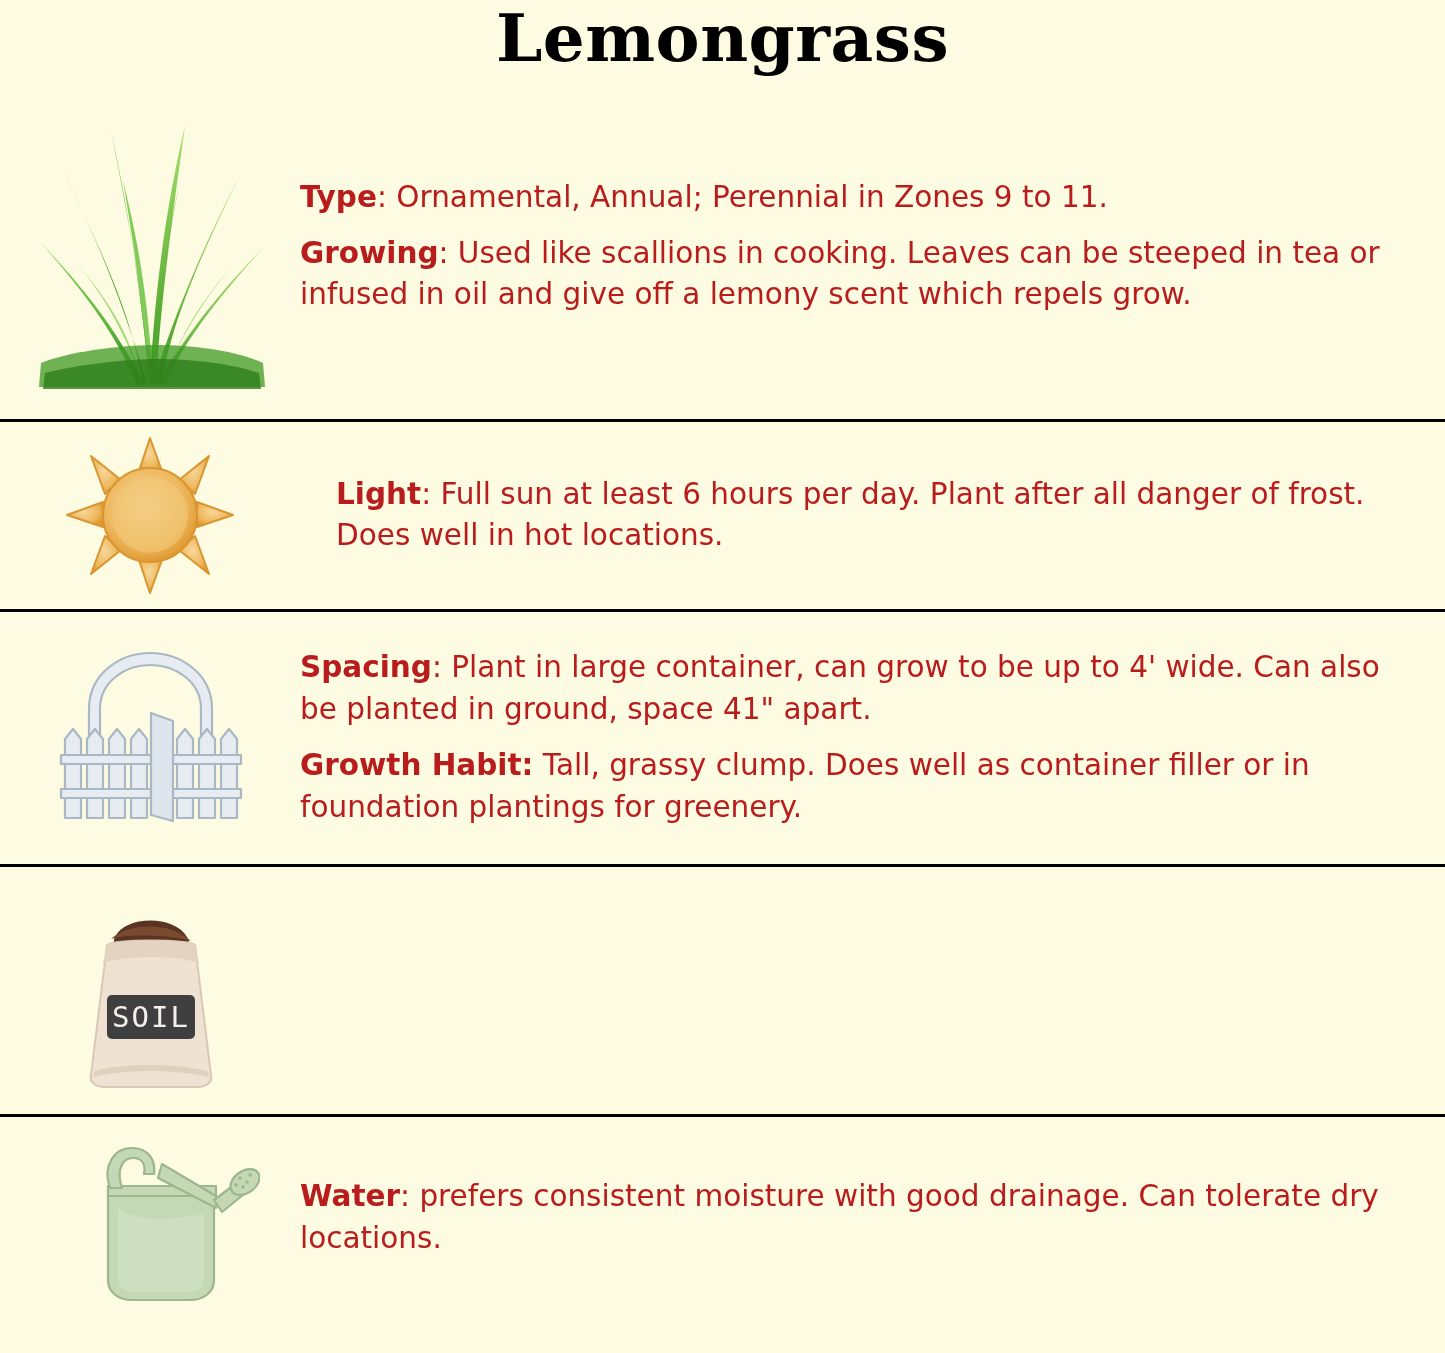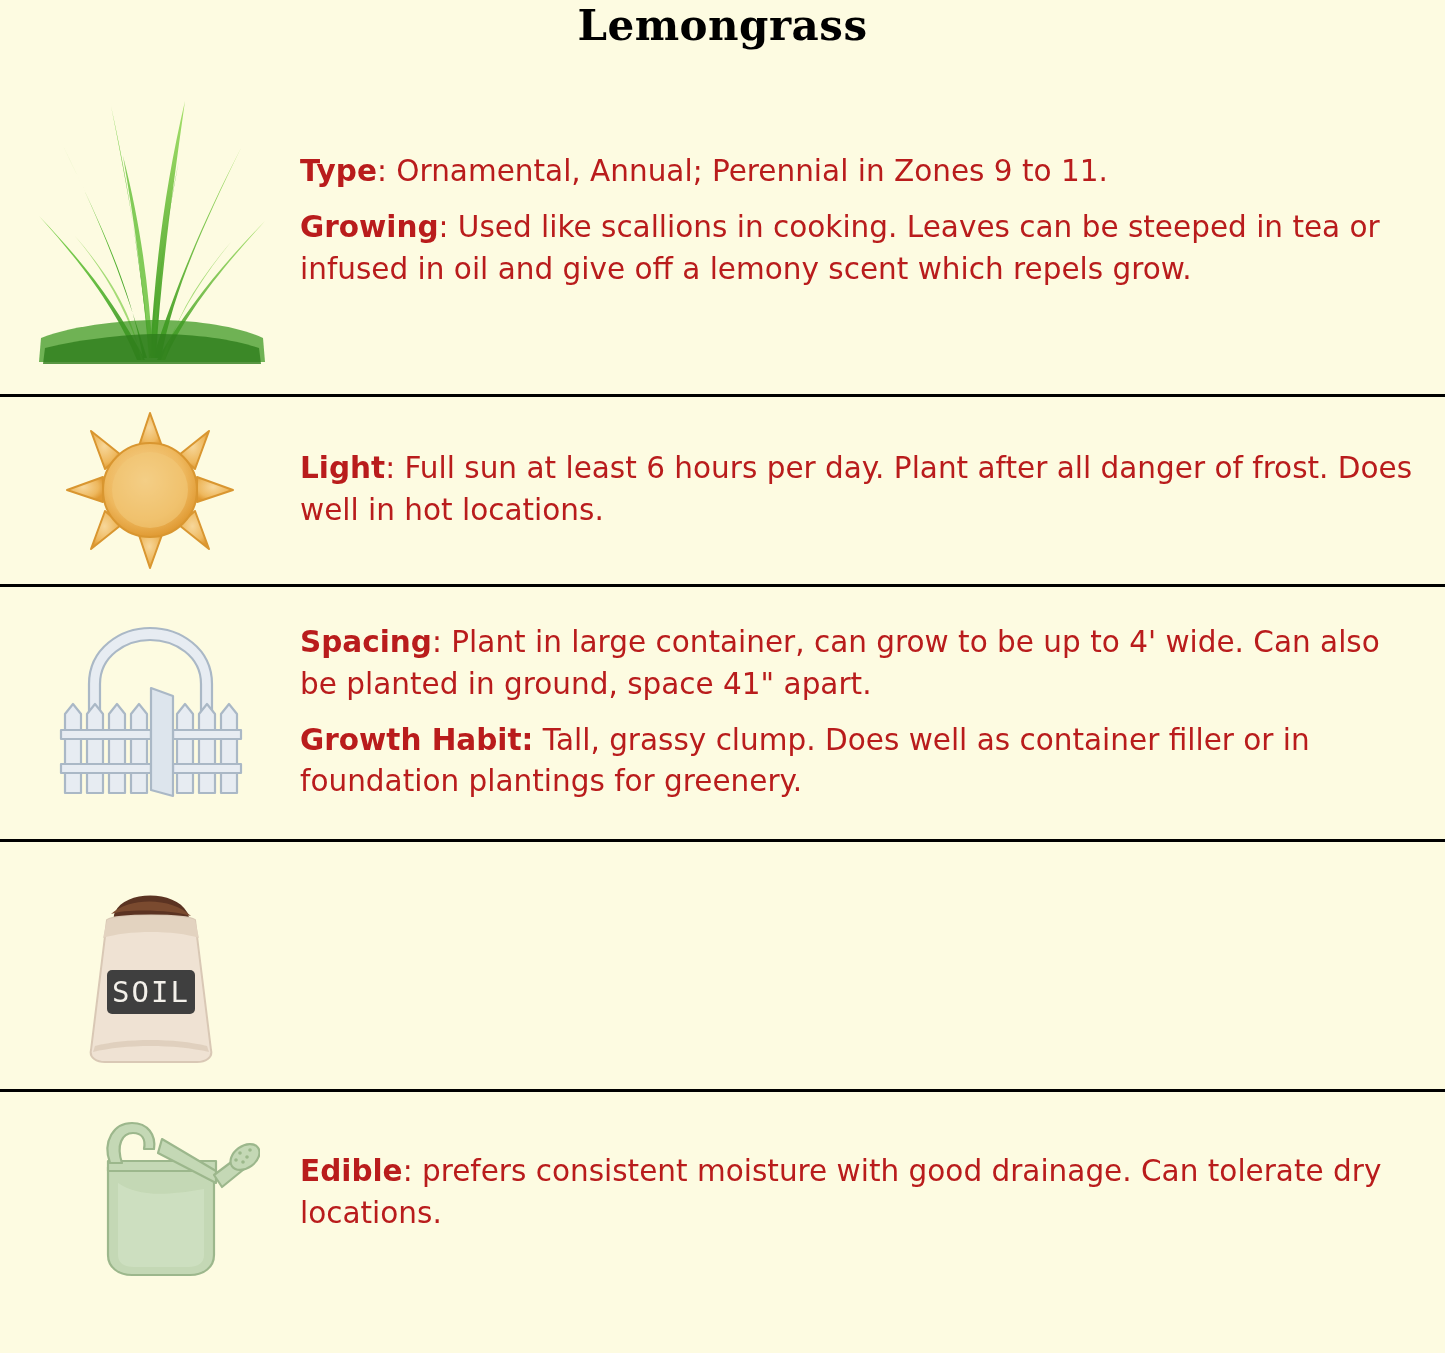--- a/index.html
+++ b/index.html
@@ -20,21 +20,21 @@
     height: 1353px;
     background: #fdfbe1;
     box-sizing: border-box;
   }
   
   .title-block {
     text-align: center;
     padding-top: 4px;
     font-family: "DejaVu Serif", serif;
     font-weight: bold;
-    font-size: 42px;
+    font-size: 66px;
     line-height: 1.06;
     letter-spacing: 0.5px;
     color: #000;
   }
   .title-line {
     display: block;
   }
   
   .row {
     display: flex;
@@ -65,21 +65,21 @@
     margin: 0 0 14px 0;
   }
   .text-cell p:last-child {
     margin-bottom: 0;
   }
   .lbl {
     font-weight: bold;
   }
   
   .row-type     { height: 345px; }
-  .row-light    { height: 190px; }
+  .row-light    { height: 190px; gap: 36px; }
   .row-spacing  { height: 255px; }
   .row-soil     { height: 250px; }
   .row-water    { height: 205px; }
   svg { display: block; }
 </style>
 </head>
 <body>
 
 <div class="sheet">
 
@@ -235,18 +235,18 @@
             <circle cx="203" cy="57" r="1.8"></circle>
               <circle cx="210" cy="45" r="1.8"></circle>
             <circle cx="196" cy="55" r="1.8"></circle>
           </g>
           <path d="M78 78 C96 90 120 92 164 84 L164 150 C164 158 158 162 148 162 L94 162 C84 162 78 158 78 150 Z" fill="#d5e6c8" opacity="0.55"></path>
         </svg>
       </span>
     </div>
     <div class="text-cell">
       <p>
-        <span class="lbl">Edible</span><span>: </span><span>prefers consistent moisture with good drainage. Can tolerate dry locations.</span>
+        <span class="lbl">Water</span><span>: </span><span>prefers consistent moisture with good drainage. Can tolerate dry locations.</span>
       </p>
     </div>
   </div>
 
 </div>
 
 </body></html>

